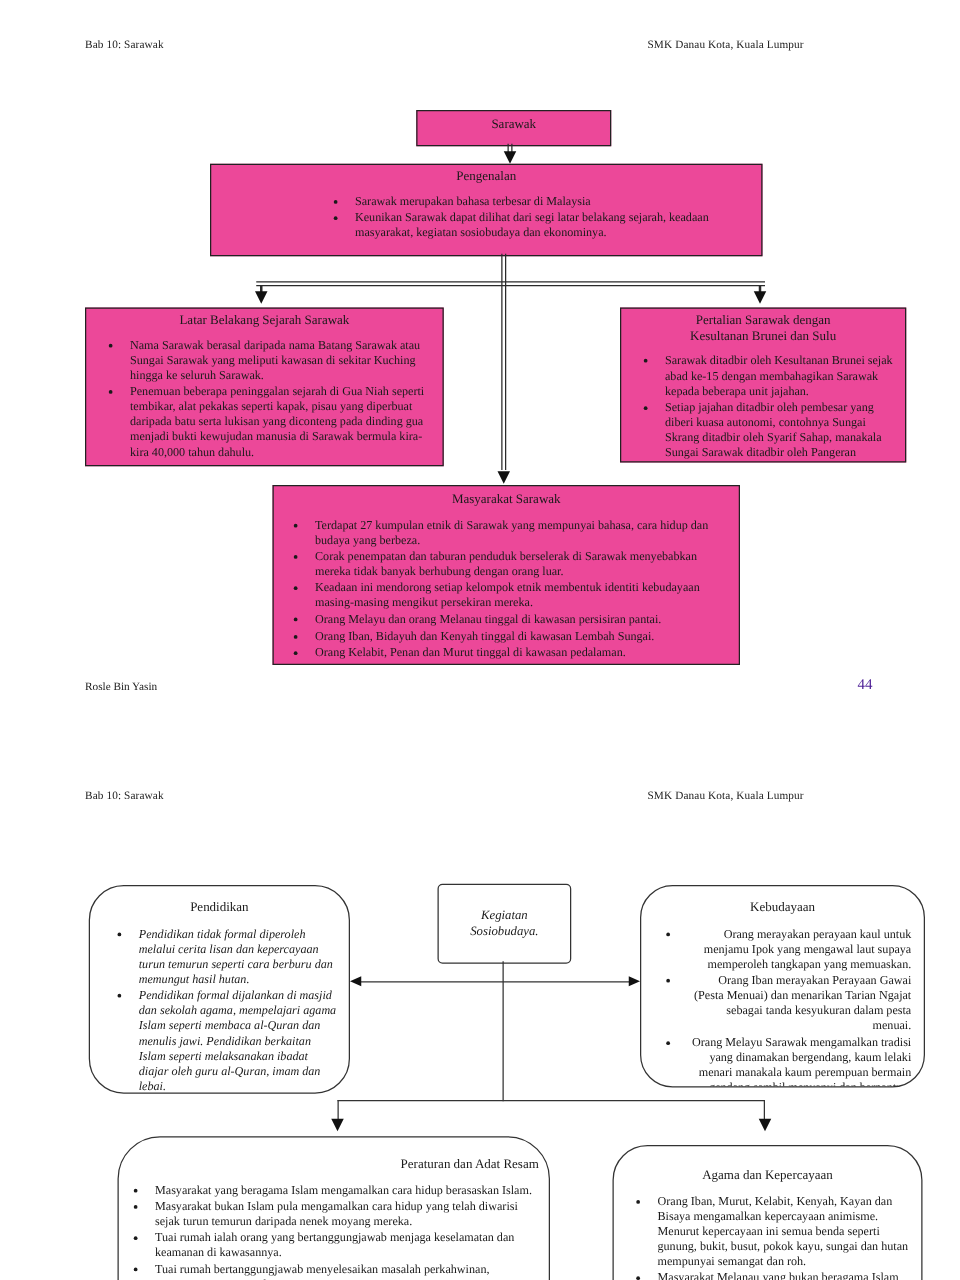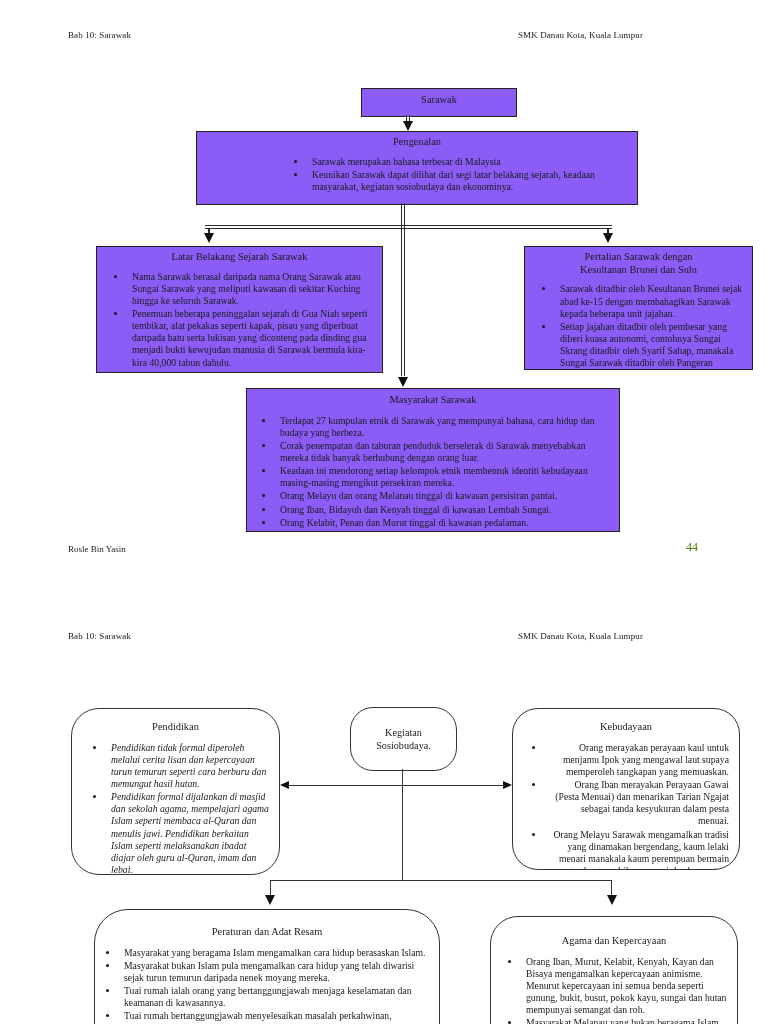--- a/index.html
+++ b/index.html
@@ -1,32 +1,32 @@
 <!DOCTYPE html>
 <html><head>
 <meta charset="utf-8">
 <style>
   html,body{margin:0;padding:0;background:#ffffff;}
   .screen{position:relative;width:768px;height:1024px;background:#ffffff;overflow:hidden;
           font-family:"Liberation Serif","DejaVu Serif",serif;color:#1a1a1a;}
   .abs{position:absolute;}
   .pgheader{font-size:9px;letter-spacing:.1px;color:#222;}
   .pgfooter{font-size:9px;color:#222;}
-  .pgnum{font-size:12px;color:#4d7c0f;}
+  .pgnum{font-size:12px;color:#4c1d95;}
 
   
-  .box{position:absolute;border:1.7px solid #222;background:#8b5cf6;overflow:hidden;margin-left:28px;}
+  .box{position:absolute;border:1.7px solid #222;background:#ec4899;overflow:hidden;}
   
   .rbox{position:absolute;border:1.3px solid #333;background:#fff;overflow:hidden;}
 
   .box-title{font-size:10.4px;text-align:center;white-space:pre-line;line-height:1.22;}
   .t-std{margin:4px 6px 7px;}
   .t-masy{margin:5px 6px 8px;}
   .t-r{margin:12px 8px 8px;}
-  .t-peraturan{margin:16px 8px 8px;}
+  .t-peraturan{margin:16px 8px 8px;text-align:right;}
   .t-agama{margin:18px 8px 8px;}
 
   ul.bullets{margin:0;list-style:disc;font-size:9.7px;line-height:1.25;color:#1a1a1a;}
   ul.bullets li{margin-bottom:1px;padding-left:5px;}
   .ul-pengenalan{padding:0 24px 0 110px;}
   .ul-latar{padding:0 8px 0 30px;}
   .ul-pertalian{padding:0 6px 0 30px;}
   .ul-masyarakat{padding:0 10px 0 28px;}
   .ul-pendidikan{padding:0 8px 0 34px;font-style:italic;}
   .ul-kebudayaan{padding:0 10px 0 32px;text-align:right;}
@@ -79,21 +79,21 @@
   <div class="dline-h" style="left:205px;top:225px;width:407px;"></div>
   <div class="stub-v" style="left:208px;top:228px;height:6px;"></div>
   <div class="arr-down" style="left:204px;top:233px;"></div>
   <div class="stub-v" style="left:607px;top:228px;height:6px;"></div>
   <div class="arr-down" style="left:603px;top:233px;"></div>
   <div class="arr-down" style="left:398px;top:377px;"></div>
 
   <div class="box" style="left:68px;top:246px;width:285px;height:125px;">
     <div class="box-title t-std">Latar Belakang Sejarah Sarawak</div>
     <ul class="bullets ul-latar">
-        <li>Nama Sarawak berasal daripada nama Orang Sarawak atau Sungai Sarawak yang meliputi kawasan di sekitar Kuching hingga ke seluruh Sarawak.</li>
+        <li>Nama Sarawak berasal daripada nama Batang Sarawak atau Sungai Sarawak yang meliputi kawasan di sekitar Kuching hingga ke seluruh Sarawak.</li>
         <li>Penemuan beberapa peninggalan sejarah di Gua Niah seperti tembikar, alat pekakas seperti kapak, pisau yang diperbuat daripada batu serta lukisan yang diconteng pada dinding gua menjadi bukti kewujudan manusia di Sarawak bermula kira-kira 40,000 tahun dahulu.</li>
       </ul>
   </div>
 
   <div class="box" style="left:496px;top:246px;width:227px;height:122px;">
     <div class="box-title t-std">Pertalian Sarawak dengan
 Kesultanan Brunei dan Sulu</div>
     <ul class="bullets ul-pertalian">
         <li>Sarawak ditadbir oleh Kesultanan Brunei sejak abad ke-15 dengan membahagikan Sarawak kepada beberapa unit jajahan.</li>
         <li>Setiap jajahan ditadbir oleh pembesar yang diberi kuasa autonomi, contohnya Sungai Skrang ditadbir oleh Syarif Sahap, manakala Sungai Sarawak ditadbir oleh Pangeran Mahkota.</li>
@@ -119,21 +119,21 @@
   <div class="abs pgheader" style="right:125px;top:631px;">SMK Danau Kota, Kuala Lumpur</div>
 
   <div class="rbox" style="left:71px;top:708px;width:207px;height:165px;border-radius:28px;">
     <div class="box-title t-r">Pendidikan</div>
     <ul class="bullets ul-pendidikan">
         <li>Pendidikan tidak formal diperoleh melalui cerita lisan dan kepercayaan turun temurun seperti cara berburu dan memungut hasil hutan.</li>
         <li>Pendidikan formal dijalankan di masjid dan sekolah agama, mempelajari agama Islam seperti membaca al-Quran dan menulis jawi. Pendidikan berkaitan Islam seperti melaksanakan ibadat diajar oleh guru al-Quran, imam dan lebai.</li>
       </ul>
   </div>
 
-  <div class="rbox" style="left:350px;top:707px;width:105px;height:62px;border-radius:23px;">
+  <div class="rbox" style="left:350px;top:707px;width:105px;height:62px;border-radius:4px;font-style:italic;">
     <div class="kegiatan-inner">Kegiatan
 Sosiobudaya.</div>
   </div>
 
   <div class="rbox" style="left:512px;top:708px;width:226px;height:160px;border-radius:26px;">
     <div class="box-title t-r">Kebudayaan</div>
     <ul class="bullets ul-kebudayaan">
         <li>Orang merayakan perayaan kaul untuk menjamu Ipok yang mengawal laut supaya memperoleh tangkapan yang memuaskan.</li>
         <li>Orang Iban merayakan Perayaan Gawai (Pesta Menuai) dan menarikan Tarian Ngajat sebagai tanda kesyukuran dalam pesta menuai.</li>
         <li>Orang Melayu Sarawak mengamalkan tradisi yang dinamakan bergendang, kaum lelaki menari manakala kaum perempuan bermain gendang sambil menyanyi dan berpantun.</li>

